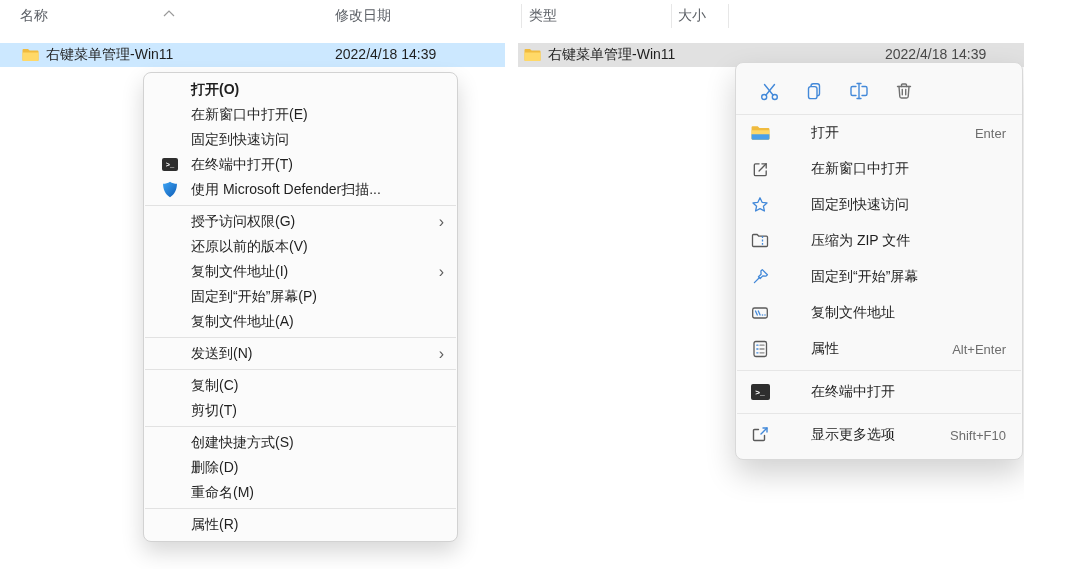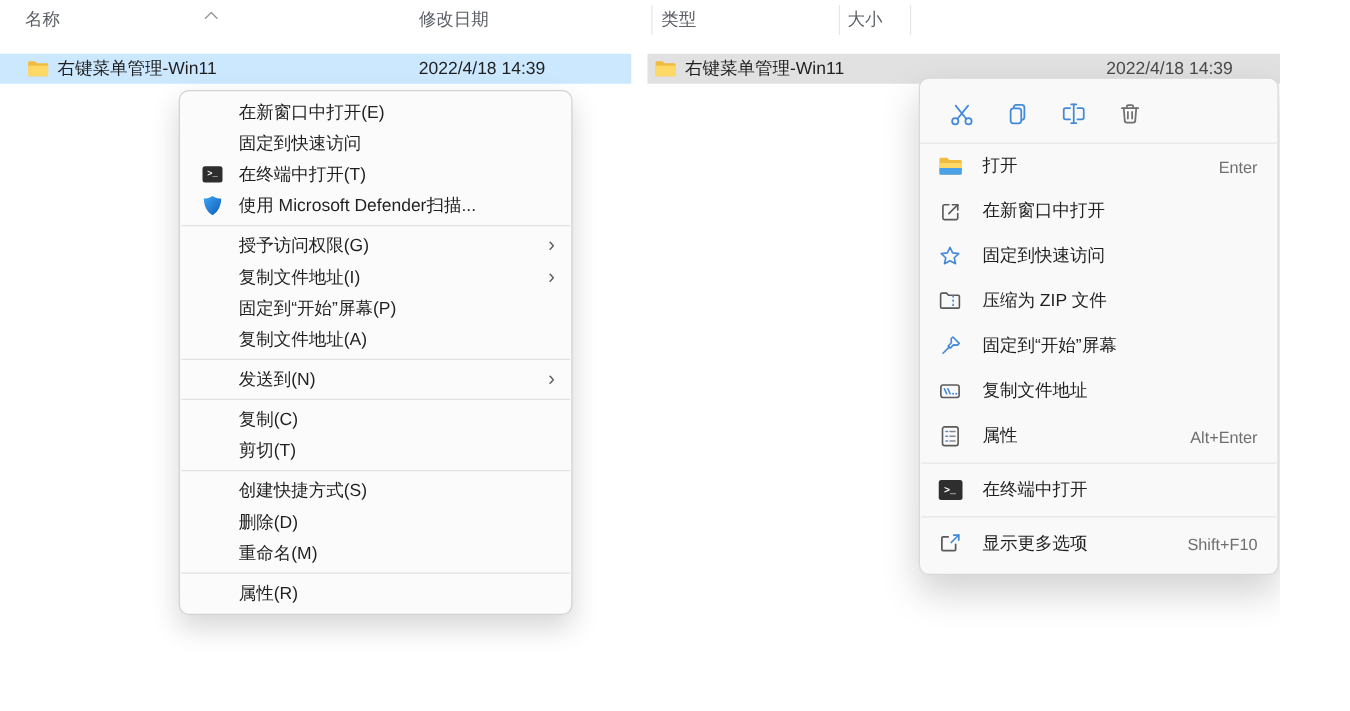--- a/index.html
+++ b/index.html
@@ -38,21 +38,21 @@
 
   
   .mmenu{position:absolute;left:735px;top:62px;width:288px;box-sizing:border-box;
          background:#f9f9f9;border:1px solid #d9d9d9;border-radius:8px;
          box-shadow:0 14px 30px rgba(0,0,0,.18);padding:5px 0 6px;z-index:6;}
   .mtoolbar{height:46px;display:flex;align-items:center;padding-left:16px;gap:11px;}
   .mtool-btn{width:34px;height:32px;border-radius:4px;display:flex;align-items:center;justify-content:center;}
   .msep{height:1px;background:#e6e6e6;margin:0;}
   .msep.inset{margin:3px 1px;}
   .mm-item{height:36px;display:flex;align-items:center;padding:0 16px 0 14px;
-           font-size:14px;color:#1f1f1f;white-space:nowrap;}
+           font-size:14px;color:#1f1f1f;white-space:nowrap;gap:25px;}
   .mm-icon{width:20px;height:20px;margin-right:16px;flex:0 0 auto;
            display:flex;align-items:center;justify-content:center;}
   .mm-label{flex:1;}
   .mm-shortcut{font-size:13px;color:#6e6e6e;}
 
   
   .vt-details{position:absolute;left:1035px;top:545px;width:21px;height:19px;box-sizing:border-box;
               background:#d8ecfb;border:1px solid #8fc4ef;display:flex;align-items:center;justify-content:center;}
   .vt-thumb{position:absolute;left:1061px;top:549px;width:15px;height:12px;box-sizing:border-box;
             border:1px solid #8a8a8a;background:#fff;}
@@ -89,20 +89,23 @@
       <path d="M0.5 2 Q0.5 1 1.5 1 H6 L7.6 2.6 H15.5 Q16.5 2.6 16.5 3.6 V12 Q16.5 13 15.5 13 H1.5 Q0.5 13 0.5 12 Z" fill="#f0bb3f"></path>
       <path d="M0.5 4.6 H16.5 V12 Q16.5 13 15.5 13 H1.5 Q0.5 13 0.5 12 Z" fill="#ffd968"></path>
     </svg>
     <span class="cell" style="left:30px">右键菜单管理-Win11</span>
     <span class="cell" style="left:367px;color:#4a4a4a">2022/4/18 14:39</span>
     <span class="cell" style="left:530px;color:#4a4a4a">文件夹</span>
   </div>
 
   <div class="cmenu">
 
+    <div class="cm-item bold">
+      <span>打开(O)</span>
+    </div>
     <div class="cm-item">
       <span>在新窗口中打开(E)</span>
     </div>
     <div class="cm-item">
       <span>固定到快速访问</span>
     </div>
     <div class="cm-item">
       <span class="cm-icon">
         <span class="term-chip">&gt;_</span>
       </span>
@@ -123,20 +126,23 @@
       <span>使用 Microsoft Defender扫描...</span>
     </div>
 
     <div class="cm-sep"></div>
 
     <div class="cm-item">
       <span>授予访问权限(G)</span>
       <span class="cm-arrow">›</span>
     </div>
     <div class="cm-item">
+      <span>还原以前的版本(V)</span>
+    </div>
+    <div class="cm-item">
       <span>复制文件地址(I)</span>
       <span class="cm-arrow">›</span>
     </div>
     <div class="cm-item">
       <span>固定到“开始”屏幕(P)</span>
     </div>
     <div class="cm-item">
       <span>复制文件地址(A)</span>
     </div>
 

